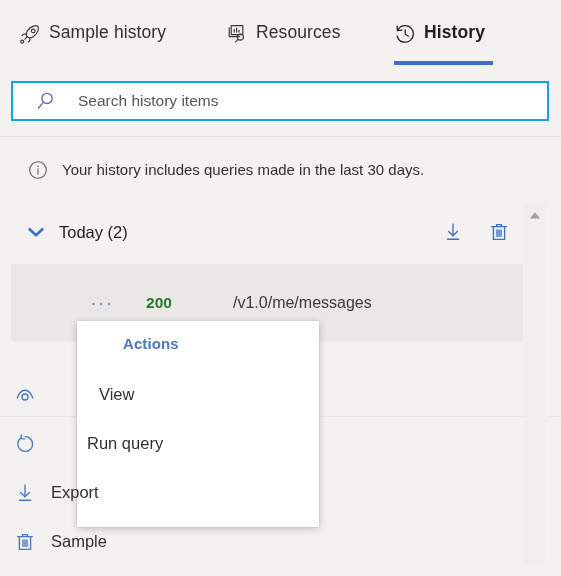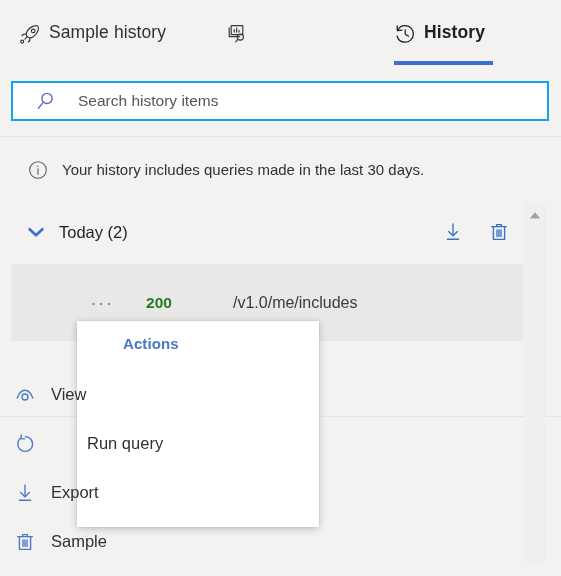--- a/index.html
+++ b/index.html
@@ -269,21 +269,21 @@
     margin-left: 14px;
     flex: none;
     display: block;
   }
   .menu-label {
     font-size: 16.5px;
     color: #323130;
     margin-left: 15px;
     white-space: nowrap;
   }
-  #menu-item-0 { top: 370px; }
+  #menu-item-0 { top: 370px; gap: 48px; }
   #menu-item-1 { top: 419px; gap: 36px; }
   #menu-item-2 { top: 468px; }
   #menu-item-3 { top: 517px; }
   .menu-item { position: absolute; }
 </style>
 </head>
 <body>
 
 <div class="tabstrip">
 
@@ -304,20 +304,21 @@
   <div class="tab" id="tab-resources">
     <span class="tab-icon">
       <svg viewBox="0 0 22 22" width="22" height="22" fill="none" stroke="#3b3a39" stroke-width="1.2" stroke-linecap="round" stroke-linejoin="round">
         <rect x="5.2" y="2.6" width="11.6" height="9"></rect>
         <path d="M3.2 4.8 L3.2 13.6 L13.6 13.6"></path>
         <path d="M8.2 9.1 L8.2 6.6 M10.6 9.1 L10.6 5.2 M13.0 9.1 L13.0 7.3"></path>
         <circle cx="14.3" cy="14.1" r="3.1"></circle>
         <path d="M12.0 16.4 L9.6 18.9"></path>
       </svg>
     </span>
+    <span class="tab-label">Resources</span>
   </div>
 
   <div class="tab active" id="tab-history">
     <span class="tab-icon">
       <svg viewBox="0 0 22 22" width="22" height="22" fill="none" stroke="#201f1e" stroke-width="1.25" stroke-linecap="round" stroke-linejoin="round">
         <path d="M3.6 7.4 C5.1 4.3 8.3 2.4 11.6 2.6 C16.2 2.9 19.7 6.8 19.4 11.4 C19.1 16.0 15.2 19.5 10.6 19.2 C6.9 19.0 3.9 16.4 3.1 13.0"></path>
         <path d="M3.1 2.9 L3.4 7.6 L8.0 7.1"></path>
         <path d="M11.2 6.8 L11.2 11.3 L14.6 13.2"></path>
       </svg>
     </span>
@@ -372,21 +373,21 @@
         <path d="M5.4 5.8 L5.4 18.4 L16.6 18.4 L16.6 5.8"></path>
         <path d="M9.0 8.8 L9.0 15.4 M11.0 8.8 L11.0 15.4 M13.0 8.8 L13.0 15.4"></path>
       </svg>
     </span>
   </span>
 </div>
 
 <div class="history-row">
   <span class="row-ellipsis">···</span>
   <span class="row-status">200</span>
-  <span class="row-path">/v1.0/me/includes</span>
+  <span class="row-path">/v1.0/me/messages</span>
 </div>
 
 <div class="hr-row"></div>
 
 <div class="scrollbar">
   <span class="scroll-arrow">
     <svg viewBox="0 0 22 12" width="22" height="12">
       <path d="M11 3.2 L16.2 9.4 L5.8 9.4 Z" fill="#a0a0a0"></path>
     </svg>
   </span>

